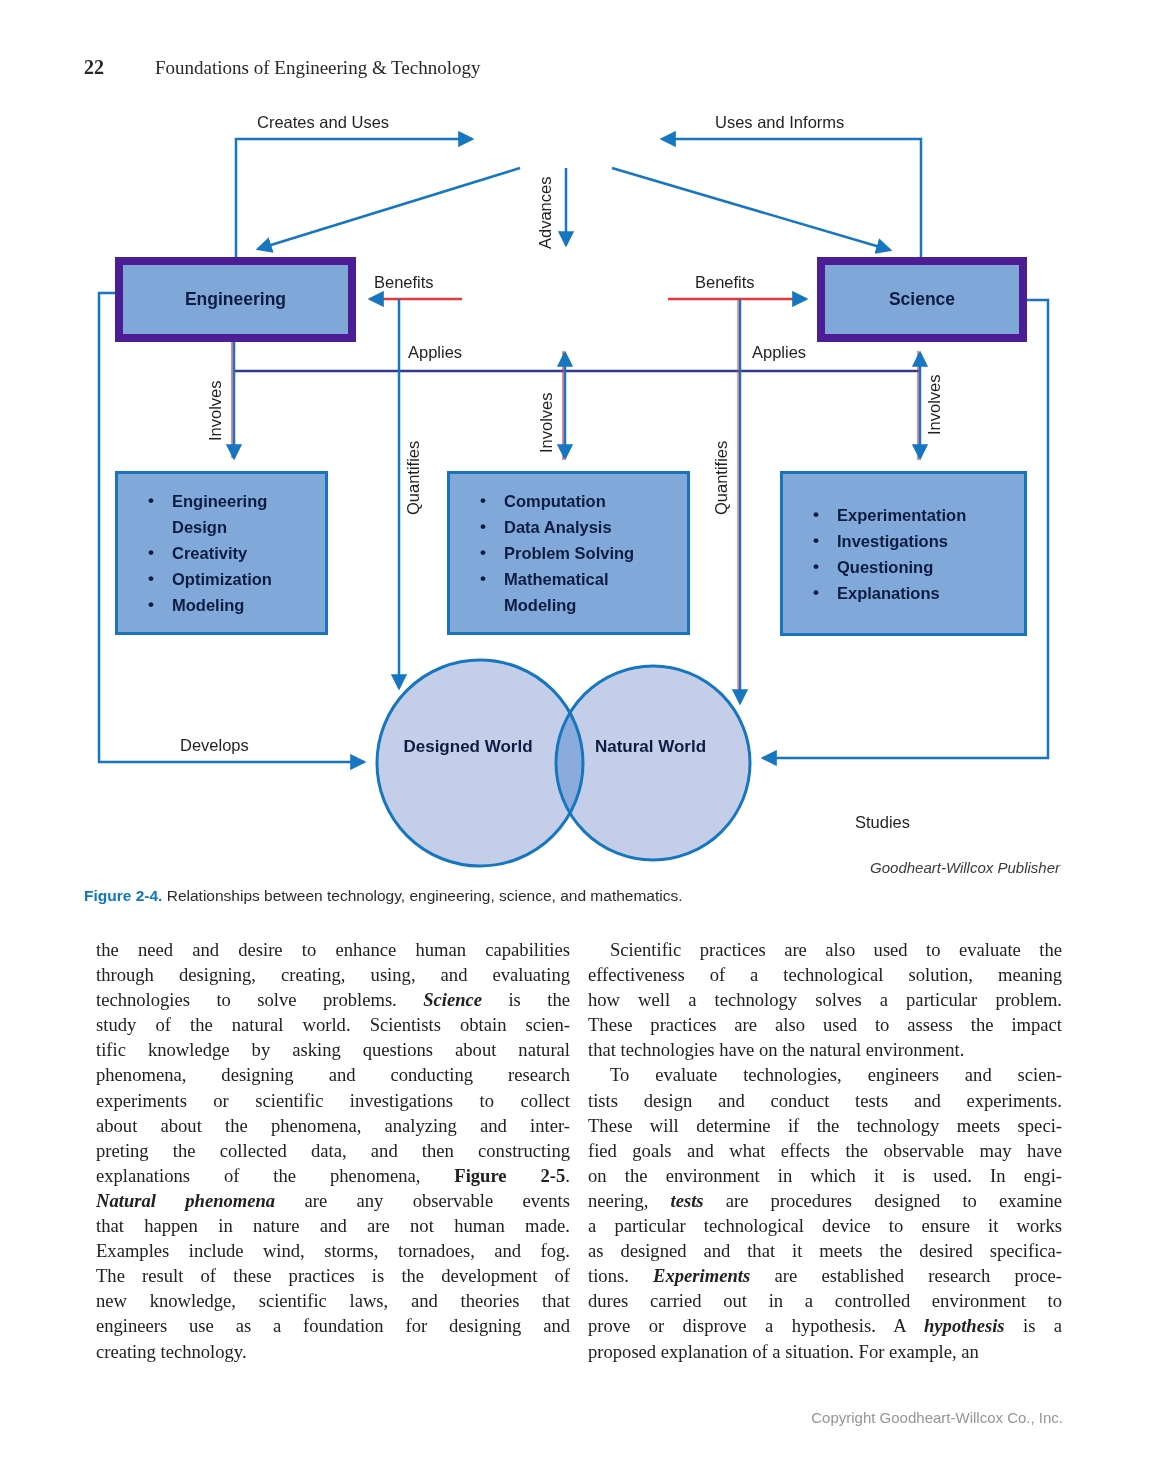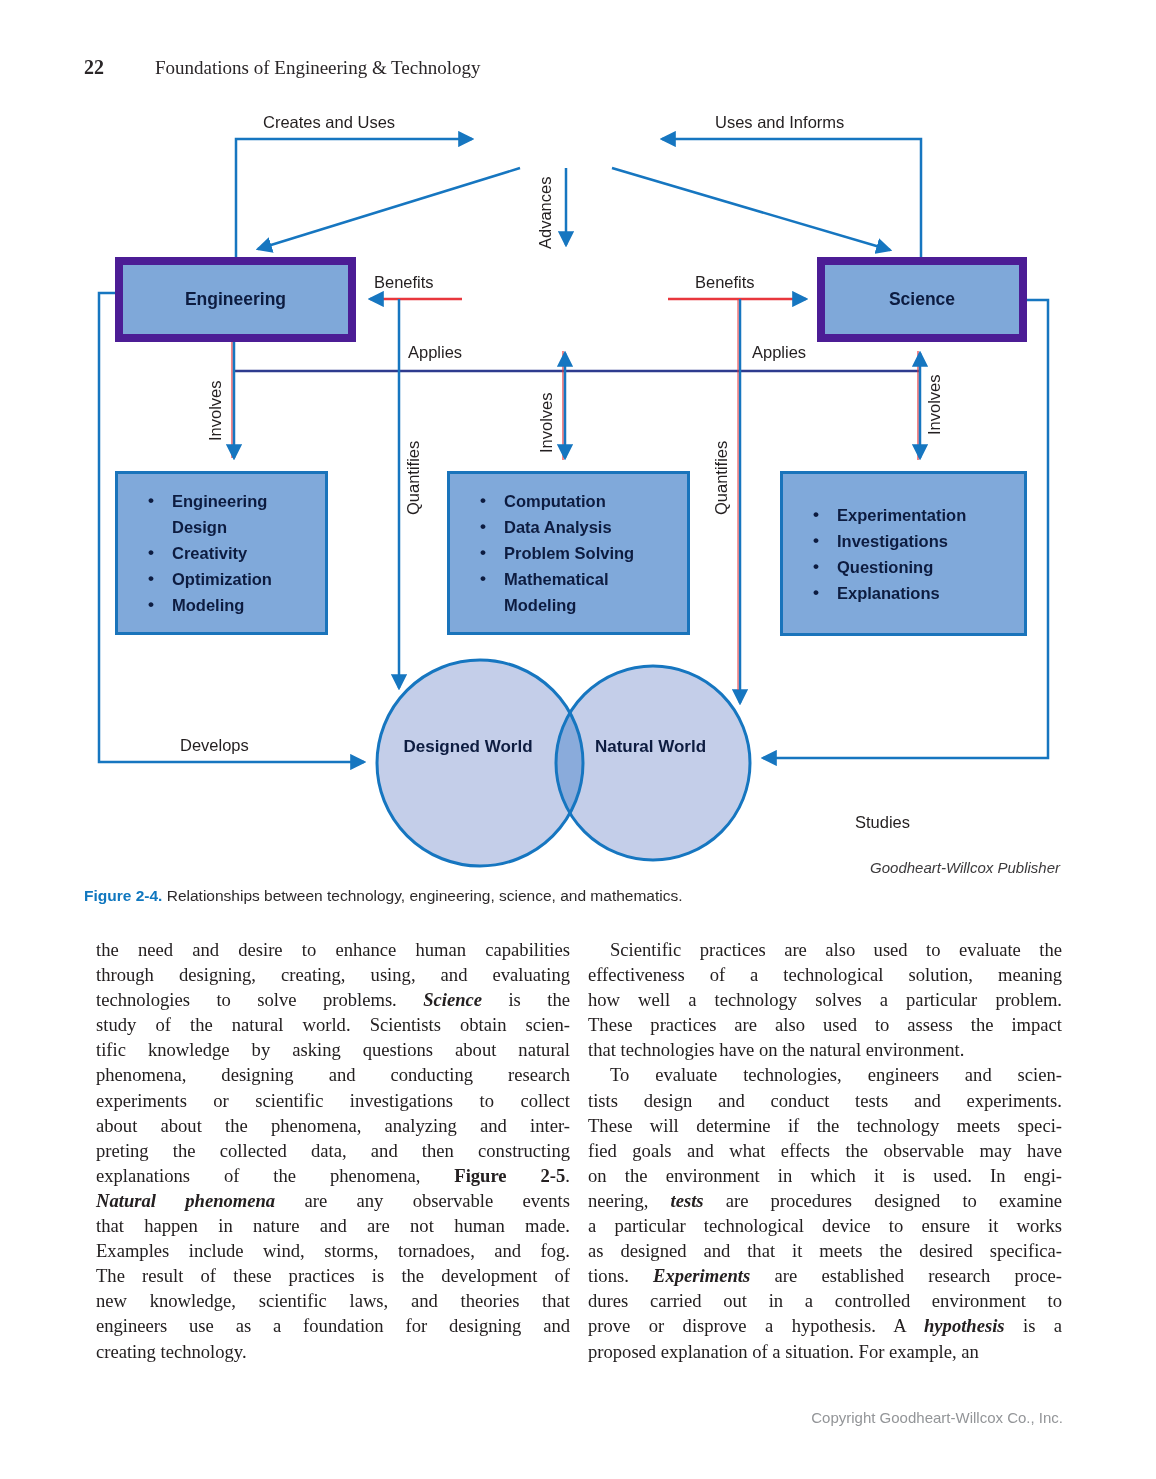--- a/index.html
+++ b/index.html
@@ -150,21 +150,21 @@
         <div class="li">
           <span class="blt">•</span>
           <span class="itxt">Questioning</span>
         </div>
         <div class="li">
           <span class="blt">•</span>
           <span class="itxt">Explanations</span>
         </div>
       </div>
 
-    <div class="elab" style="left:263px;top:113px;text-align:center;">Creates and Uses</div>
+    <div class="elab" style="left:257px;top:113px;text-align:center;">Creates and Uses</div>
     <div class="elab" style="left:715px;top:113px;">Uses and Informs</div>
     <div class="elab" style="left:374px;top:273px;">Benefits</div>
     <div class="elab" style="left:695px;top:273px;">Benefits</div>
     <div class="elab" style="left:408px;top:343px;">Applies</div>
     <div class="elab" style="left:752px;top:343px;">Applies</div>
     <div class="elab" style="left:180px;top:736px;">Develops</div>
     <div class="elab" style="left:855px;top:769px;margin-top:44px;">Studies</div>
 
     <div class="vlab" style="left:536px;top:175px;height:75px;">Advances</div>
     <div class="vlab" style="left:206px;top:372px;height:78px;">Involves</div>

